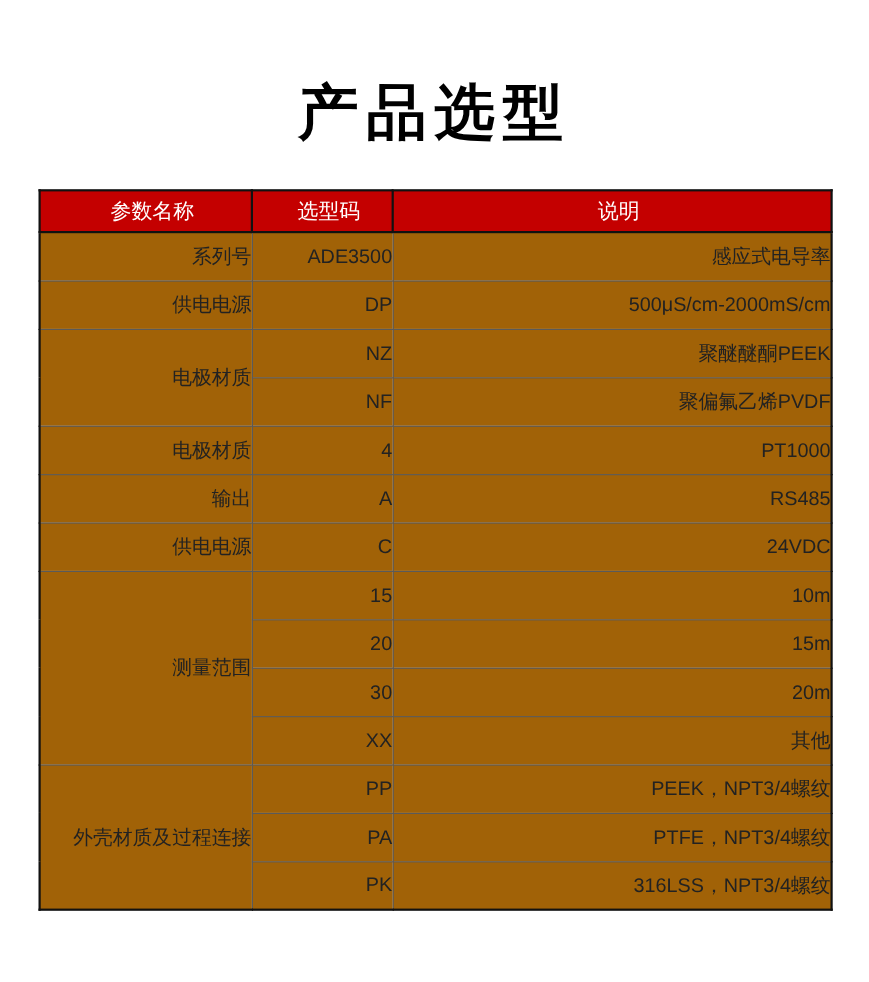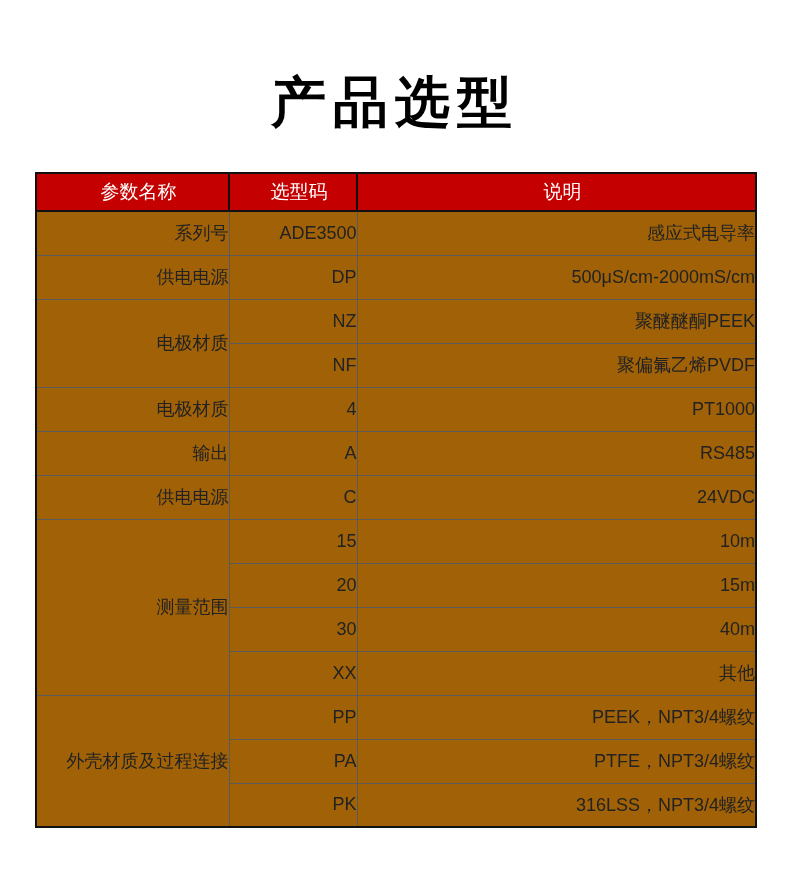--- a/index.html
+++ b/index.html
@@ -122,21 +122,21 @@
           <td class="param" rowspan="4">测量范围</td>
           <td>15</td>
           <td>10m</td>
         </tr>
         <tr>
           <td>20</td>
           <td>15m</td>
         </tr>
         <tr>
           <td>30</td>
-          <td>40m</td>
+          <td>20m</td>
         </tr>
         <tr>
           <td>XX</td>
           <td>其他</td>
         </tr>
         <tr>
           <td class="param" rowspan="3">外壳材质及过程连接</td>
           <td>PP</td>
           <td>PEEK，NPT3/4螺纹</td>
         </tr>

